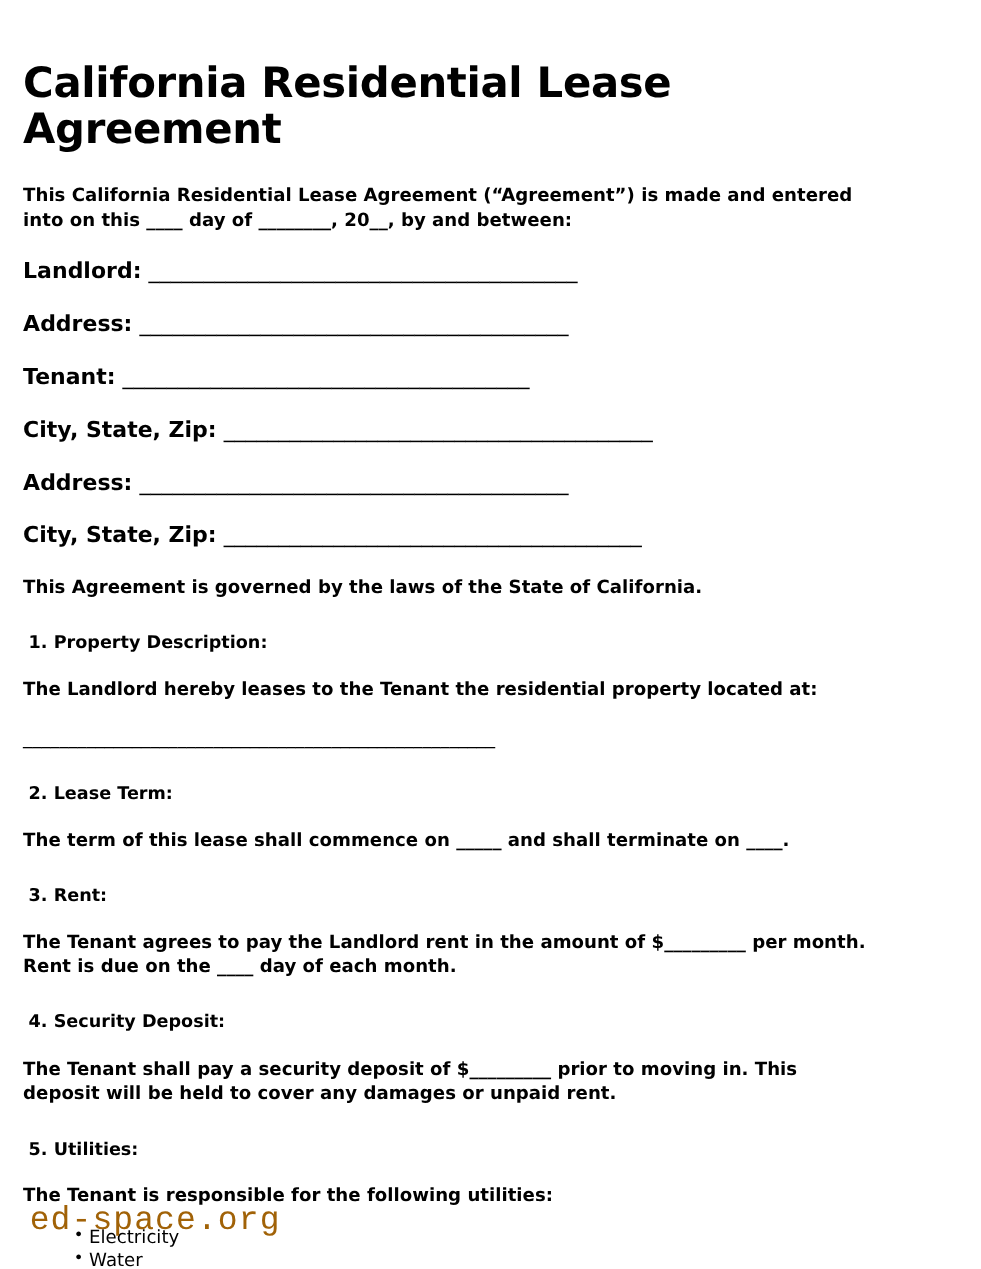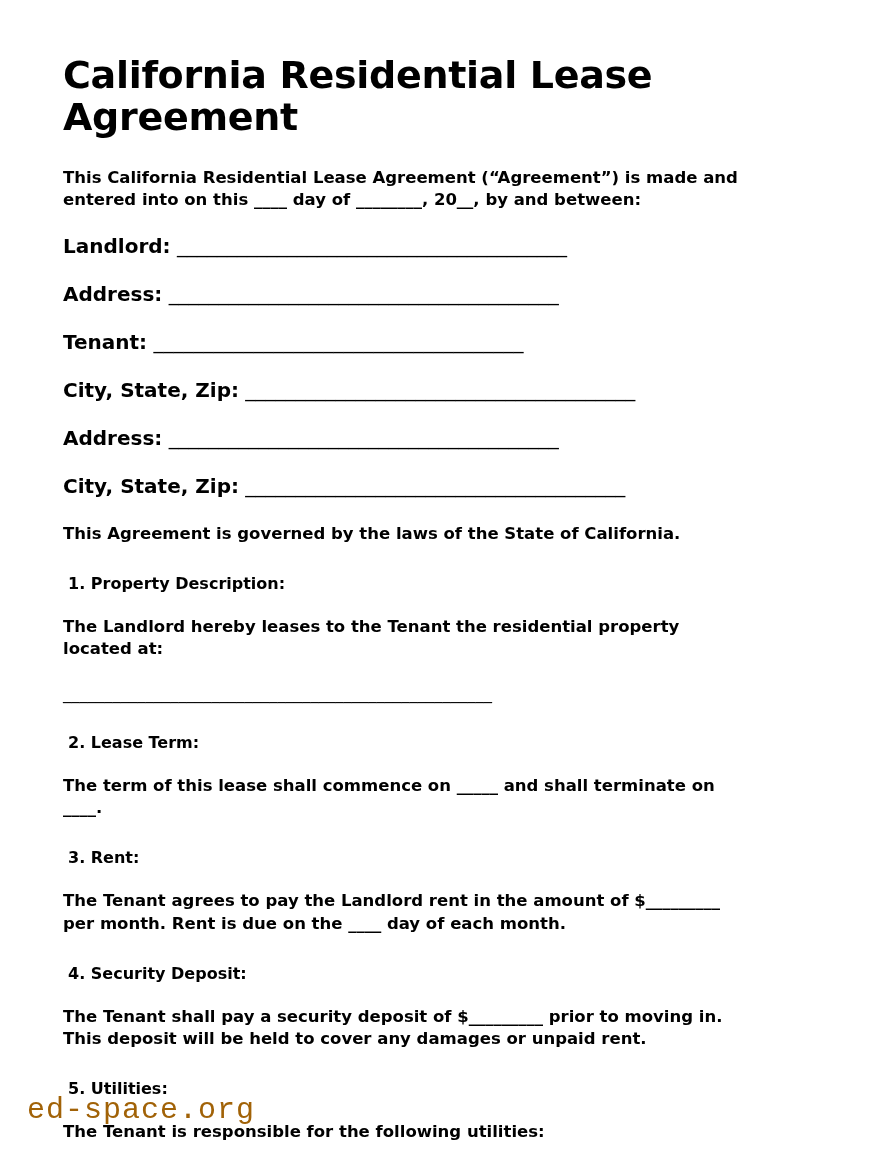--- a/index.html
+++ b/index.html
@@ -9,21 +9,21 @@
   }
   .page {
     position: relative;
     width: 808px;
     height: 1154px;
     background: #ffffff;
     font-family: "DejaVu Sans", "Liberation Sans", sans-serif;
     color: #000000;
     overflow: hidden;
     box-sizing: border-box;
-    padding: 0 63px;
+    padding: 0 21px;
   }
   .doc-title {
     font-size: 38px;
     font-weight: bold;
     letter-spacing: -0.3px;
     line-height: 1.1;
     margin: 0;
     padding-top: 55px;
   }
   p.body {

